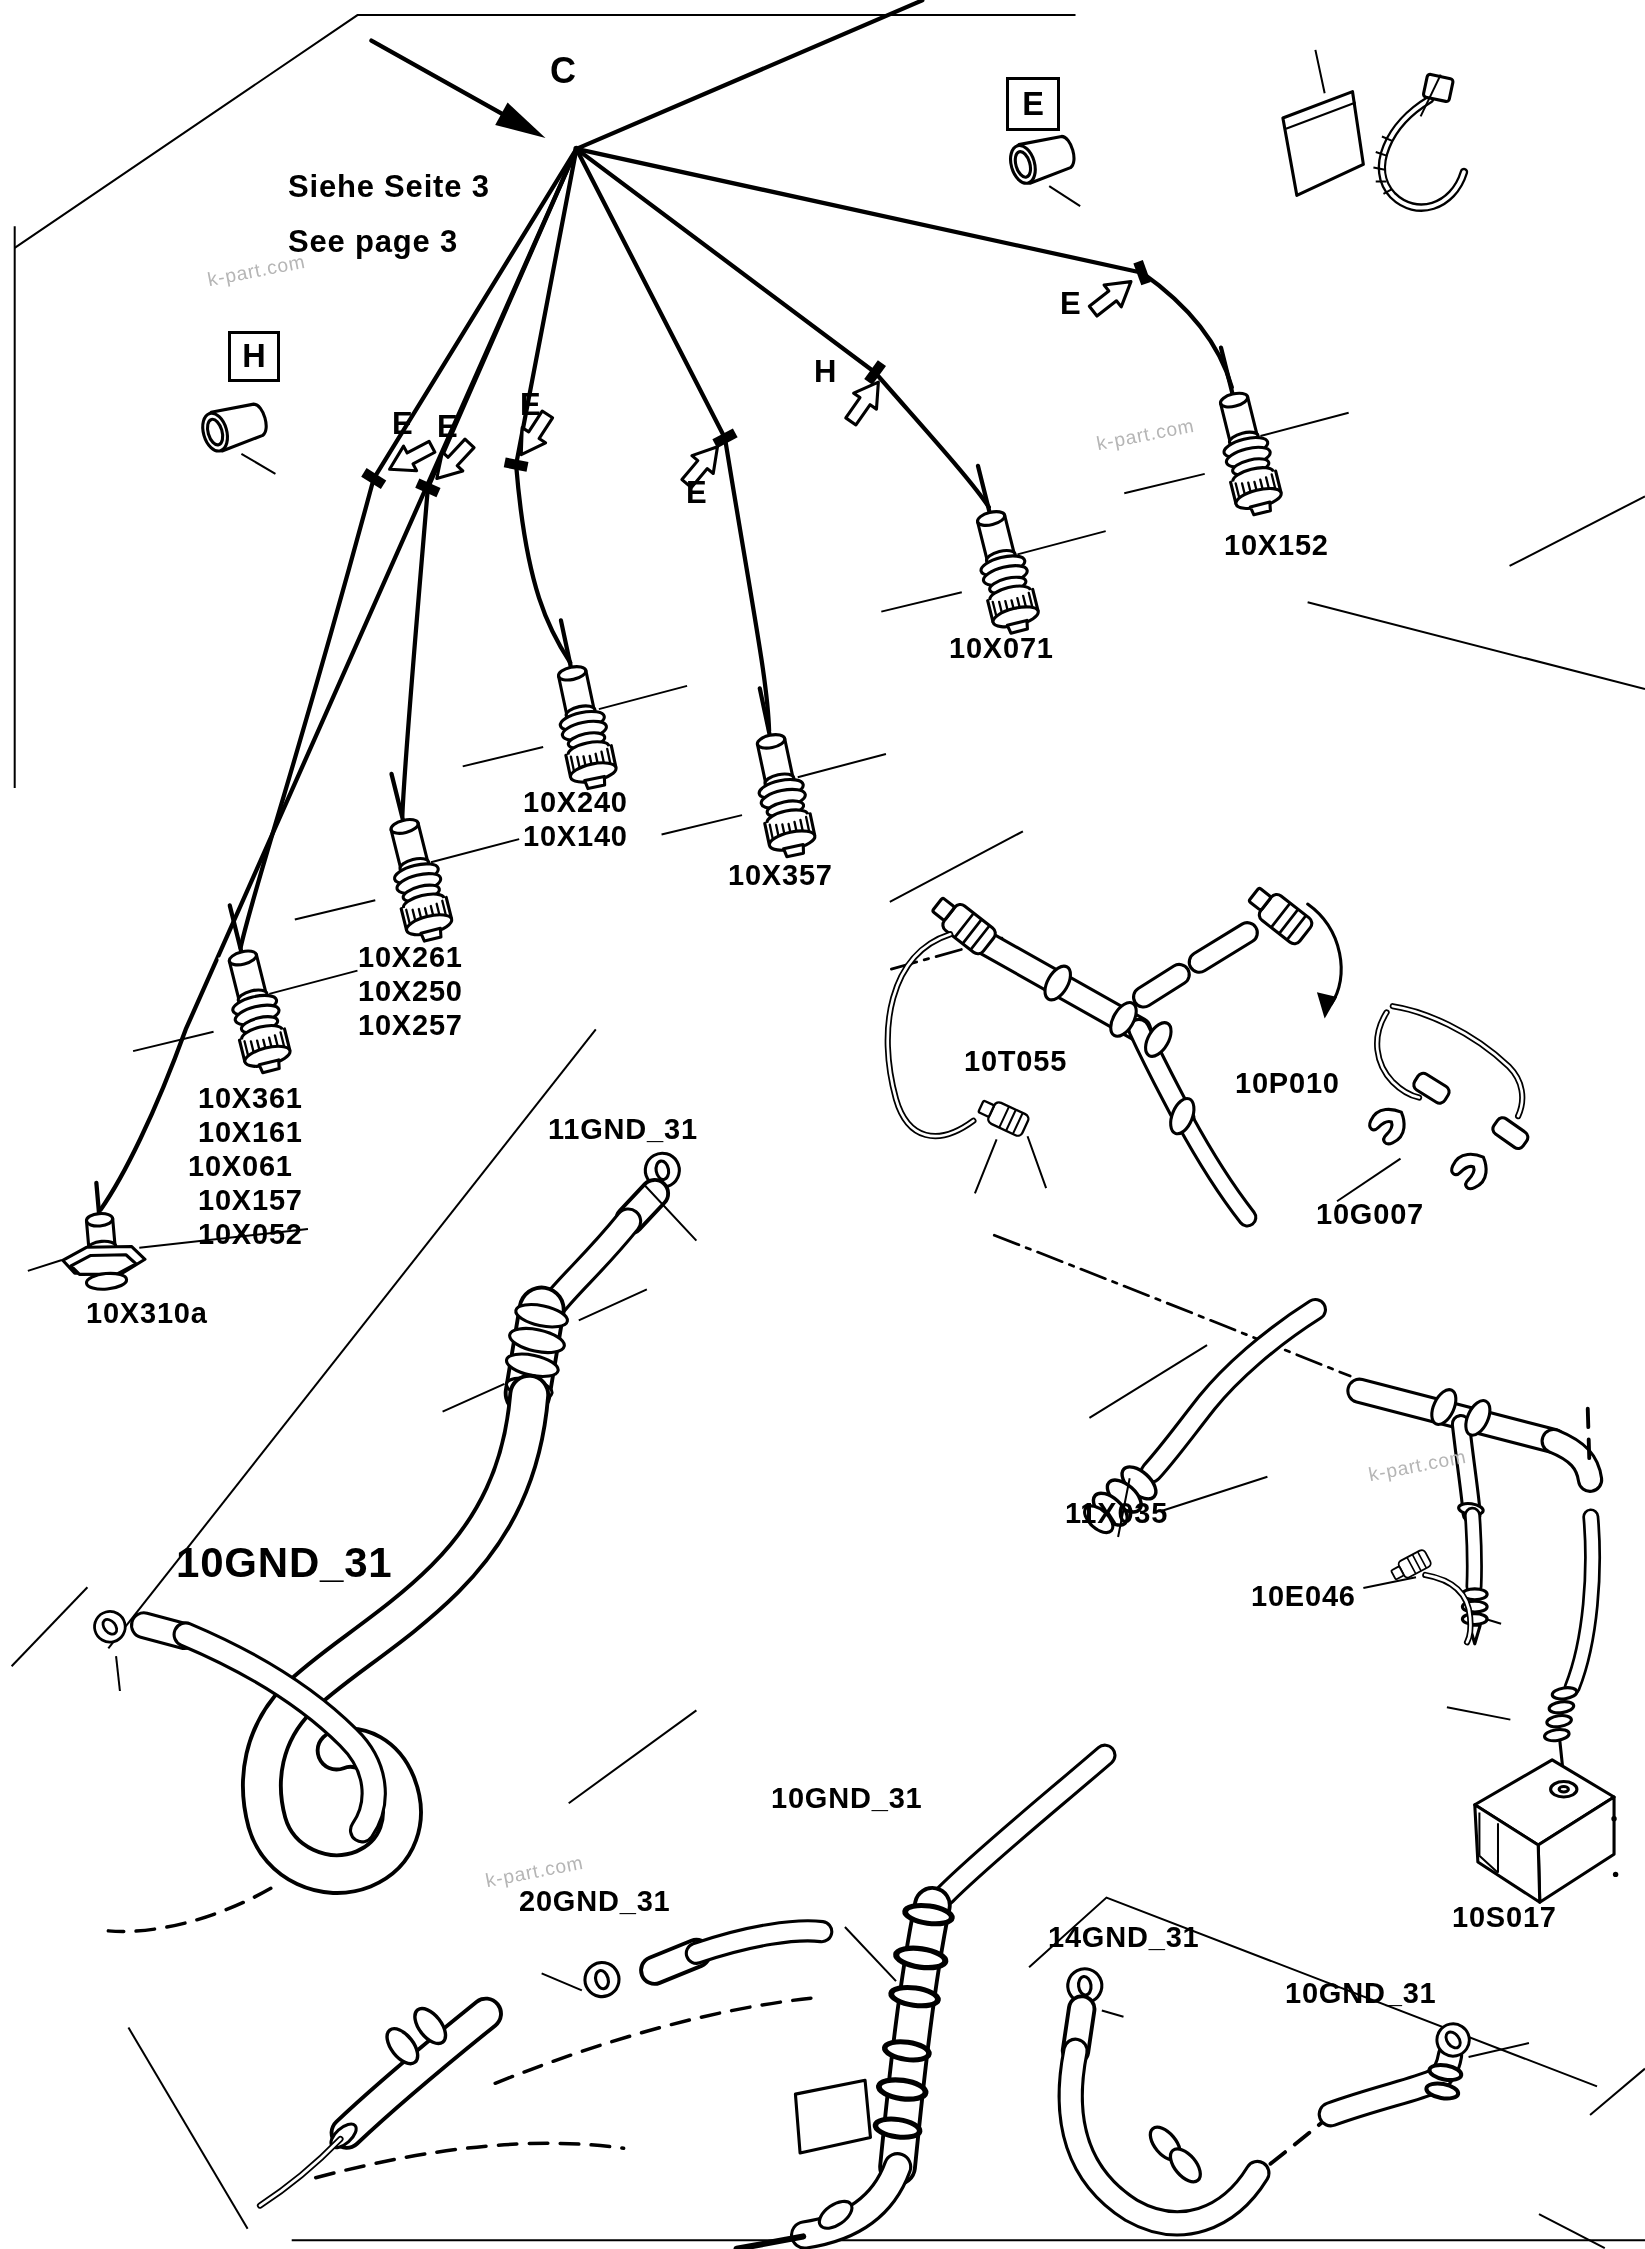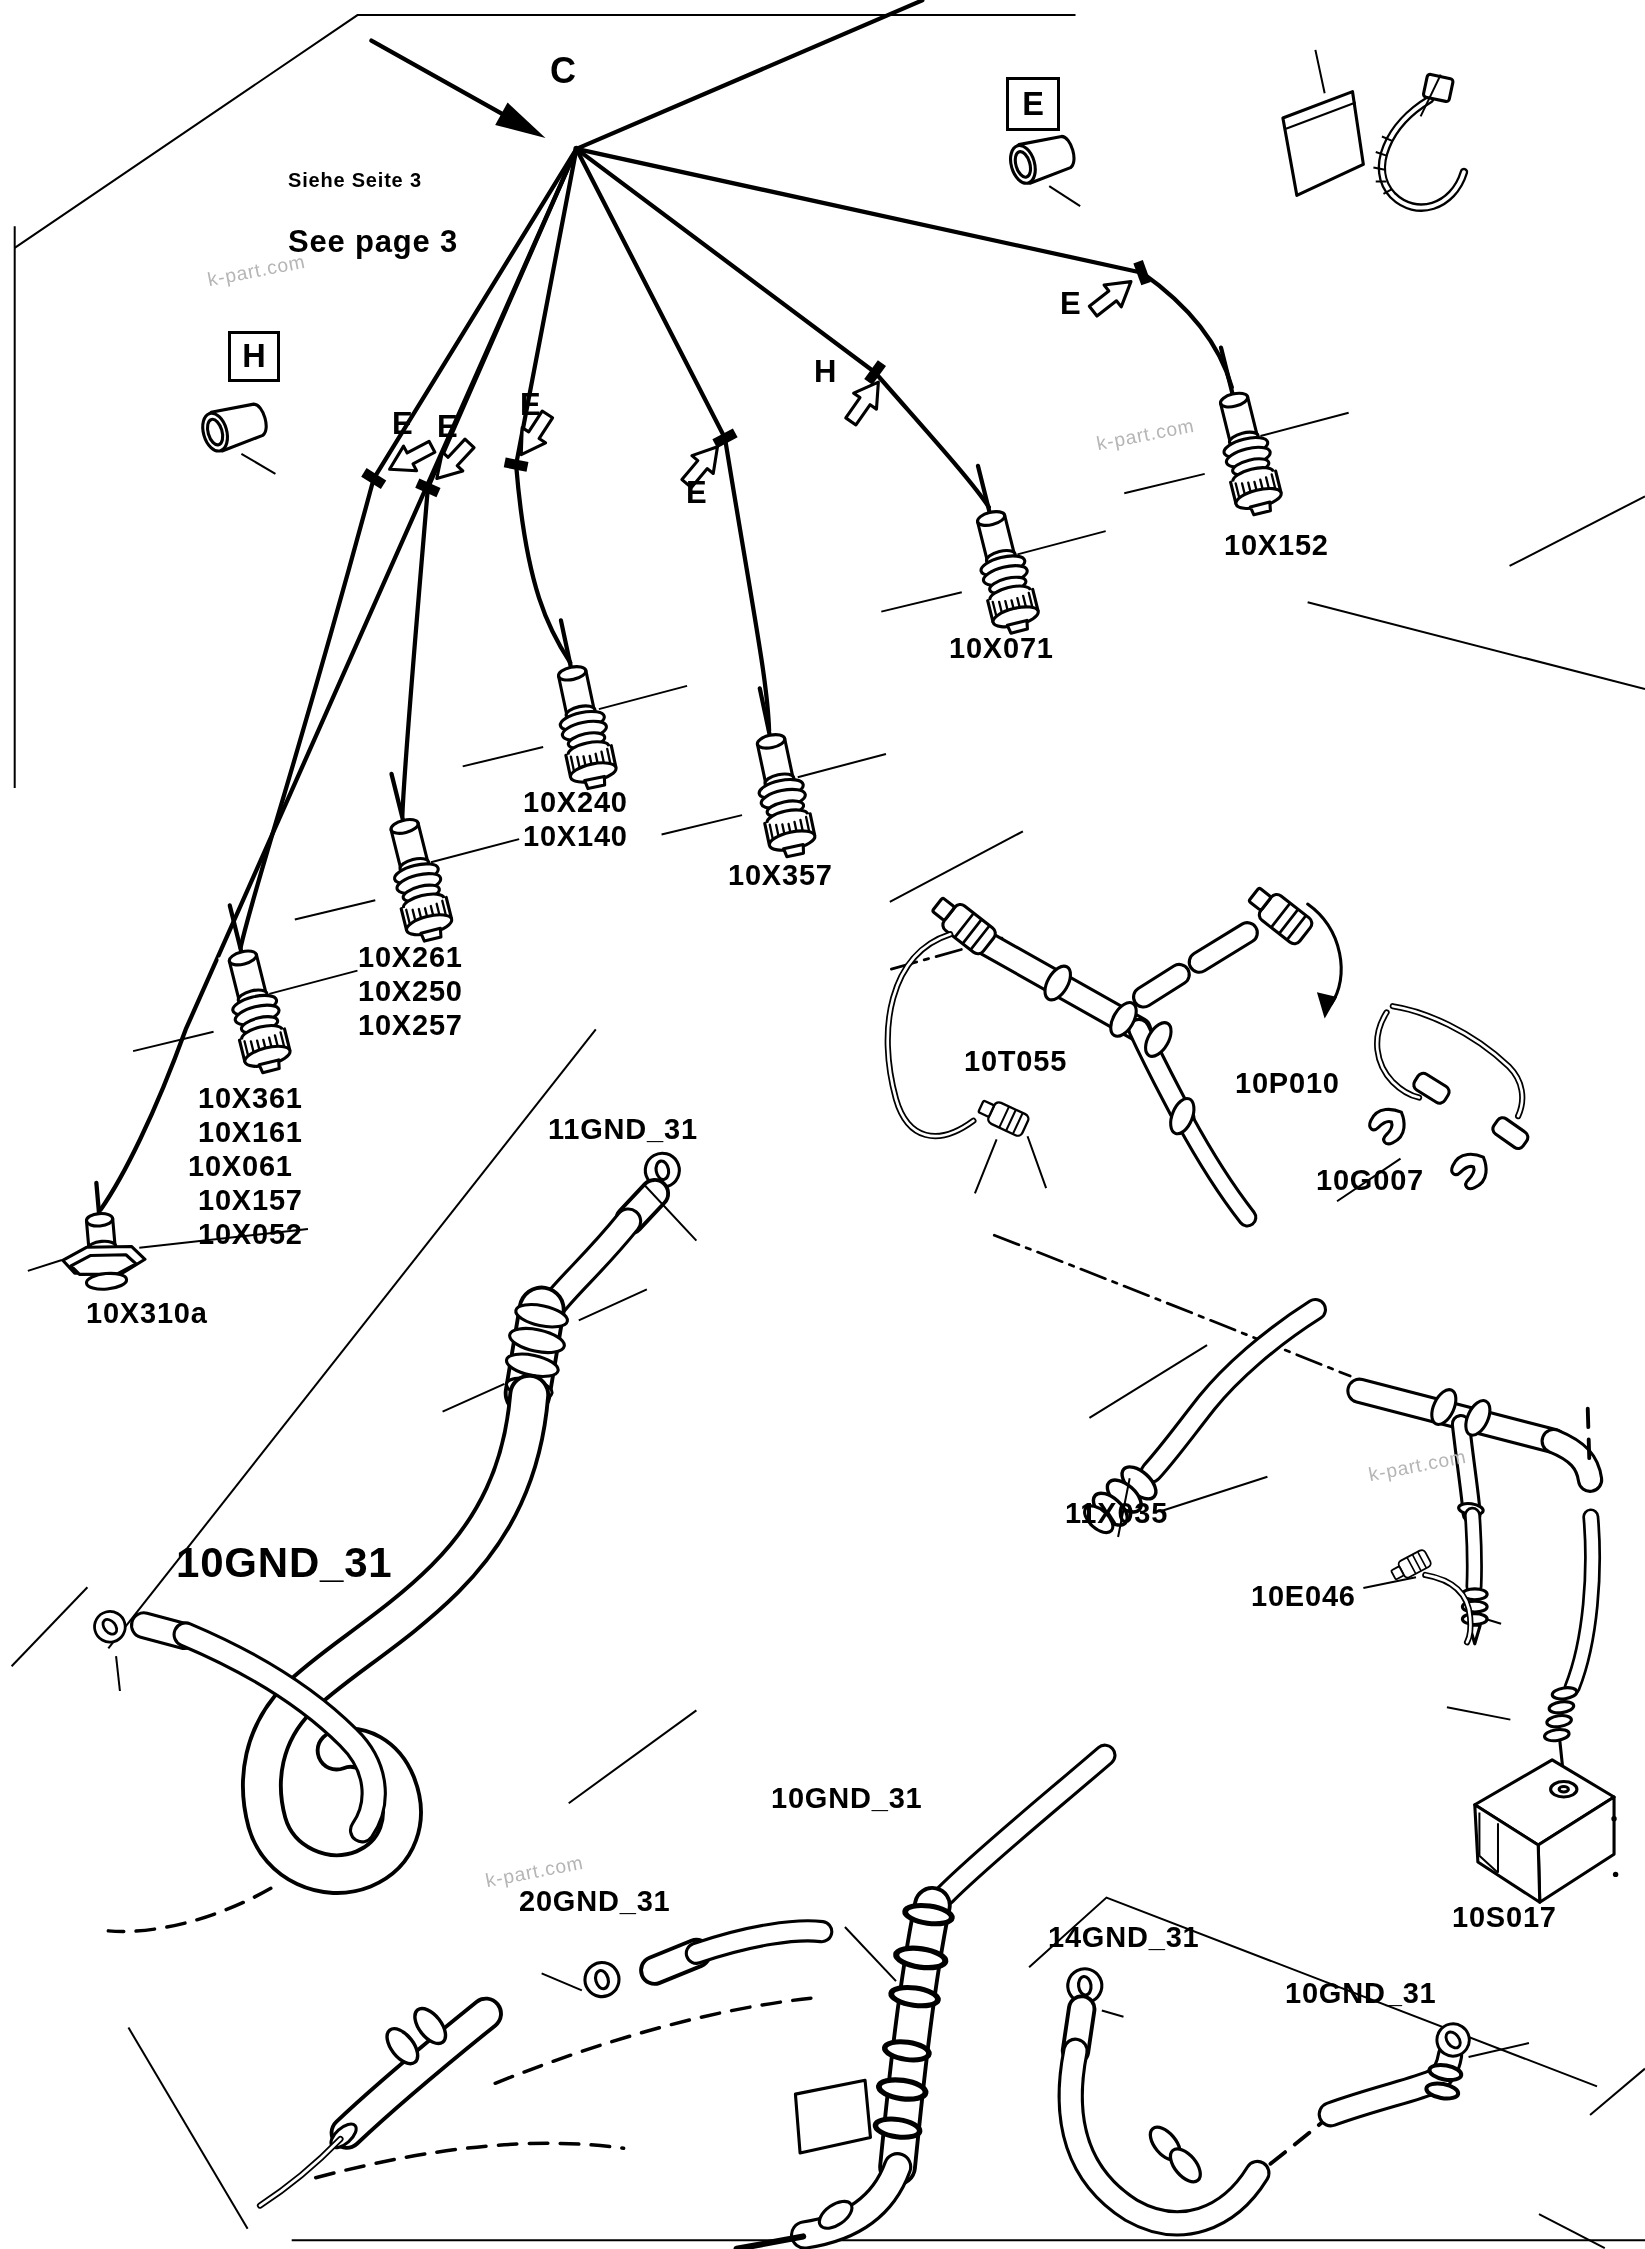--- a/index.html
+++ b/index.html
@@ -357,21 +357,21 @@
     <path class="o" stroke-width="34" d="M1720,2732 C1775,2712 1830,2700 1852,2690 C1868,2682 1872,2668 1874,2656"></path>
     <path class="w" stroke-width="26" d="M1720,2732 C1775,2712 1830,2700 1852,2690 C1868,2682 1872,2668 1874,2656"></path>
     <use href="#band" transform="translate(1864,2702) rotate(10) scale(1.3)"></use>
     <use href="#band" transform="translate(1868,2678) rotate(10) scale(1.3)"></use>
     <use href="#ring" transform="translate(1878,2636) rotate(-12) scale(0.95)"></use>
     <path class="t" d="M1898,2658 L1976,2640"></path>
   </g>
 </svg>
 
 <div class="letter" style="left:550px;top:50px;font-size:36px">C</div>
-<div class="lbl" style="left:288px;top:169px;font-size:20px">Siehe Seite 3</div>
+<div class="lbl" style="left:288px;top:169px;font-size:31px">Siehe Seite 3</div>
 <div class="lbl" style="left:288px;top:224px;font-size:31px">See page 3</div>
 
 <div class="mbox" style="left:1006px;top:77px;width:48px;height:48px">
   <span>E</span>
 </div>
 <div class="mbox" style="left:228px;top:331px;width:46px;height:45px">
   <span>H</span>
 </div>
 
 <div class="letter" style="left:1060px;top:286px">E</div>
@@ -392,21 +392,21 @@
 <div class="lbl" style="left:198px;top:1082px">10X361</div>
 <div class="lbl" style="left:198px;top:1116px">10X161</div>
 <div class="lbl" style="left:188px;top:1150px">10X061</div>
 <div class="lbl" style="left:198px;top:1184px">10X157</div>
 <div class="lbl" style="left:198px;top:1218px">10X052</div>
 <div class="lbl" style="left:86px;top:1297px">10X310a</div>
 <div class="lbl" style="left:548px;top:1113px">11GND_31</div>
 <div class="lbl big" style="left:176px;top:1539px">10GND_31</div>
 <div class="lbl" style="left:964px;top:1045px">10T055</div>
 <div class="lbl" style="left:1235px;top:1067px">10P010</div>
-<div class="lbl" style="left:1316px;top:1164px">10G007</div>
+<div class="lbl" style="left:1316px;top:1198px">10G007</div>
 <div class="lbl" style="left:1065px;top:1497px">11X035</div>
 <div class="lbl" style="left:1251px;top:1580px">10E046</div>
 <div class="lbl" style="left:1452px;top:1901px">10S017</div>
 <div class="lbl" style="left:771px;top:1782px">10GND_31</div>
 <div class="lbl" style="left:519px;top:1885px">20GND_31</div>
 <div class="lbl" style="left:1048px;top:1921px">14GND_31</div>
 <div class="lbl" style="left:1285px;top:1977px">10GND_31</div>
 
 <div class="wm" style="left:207px;top:260px">k-part.com</div>
 <div class="wm" style="left:1096px;top:424px">k-part.com</div>

